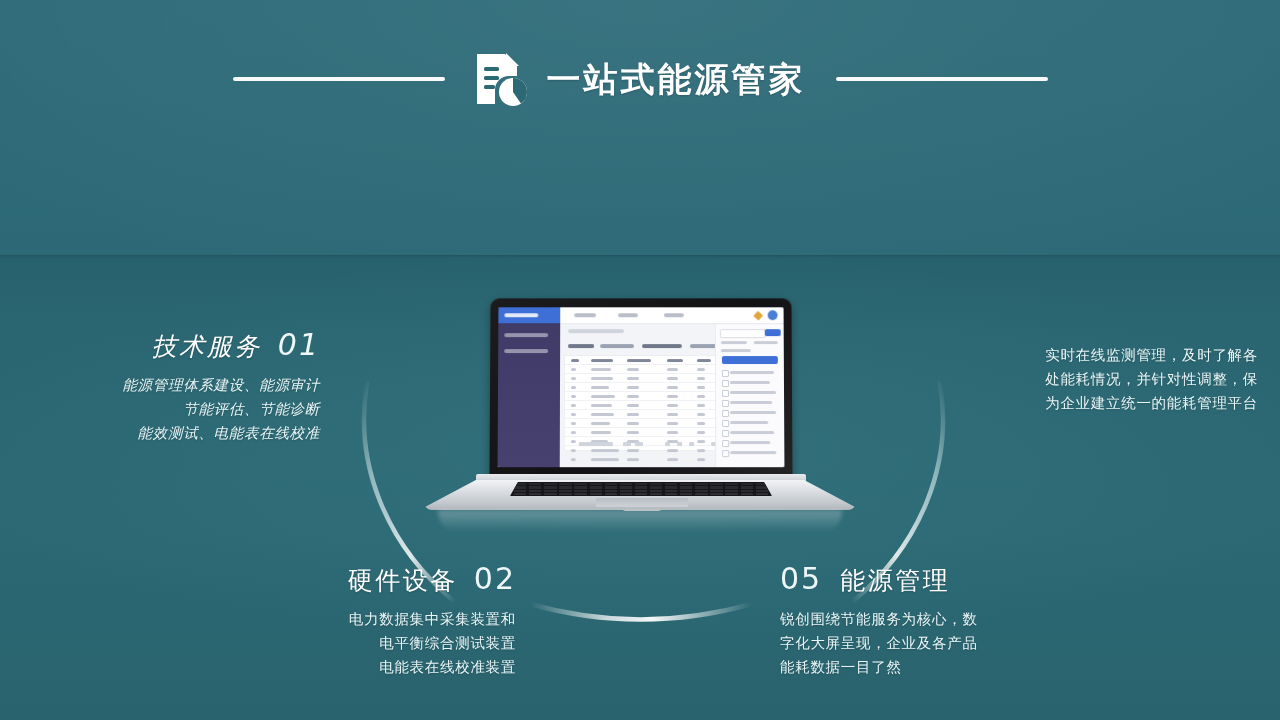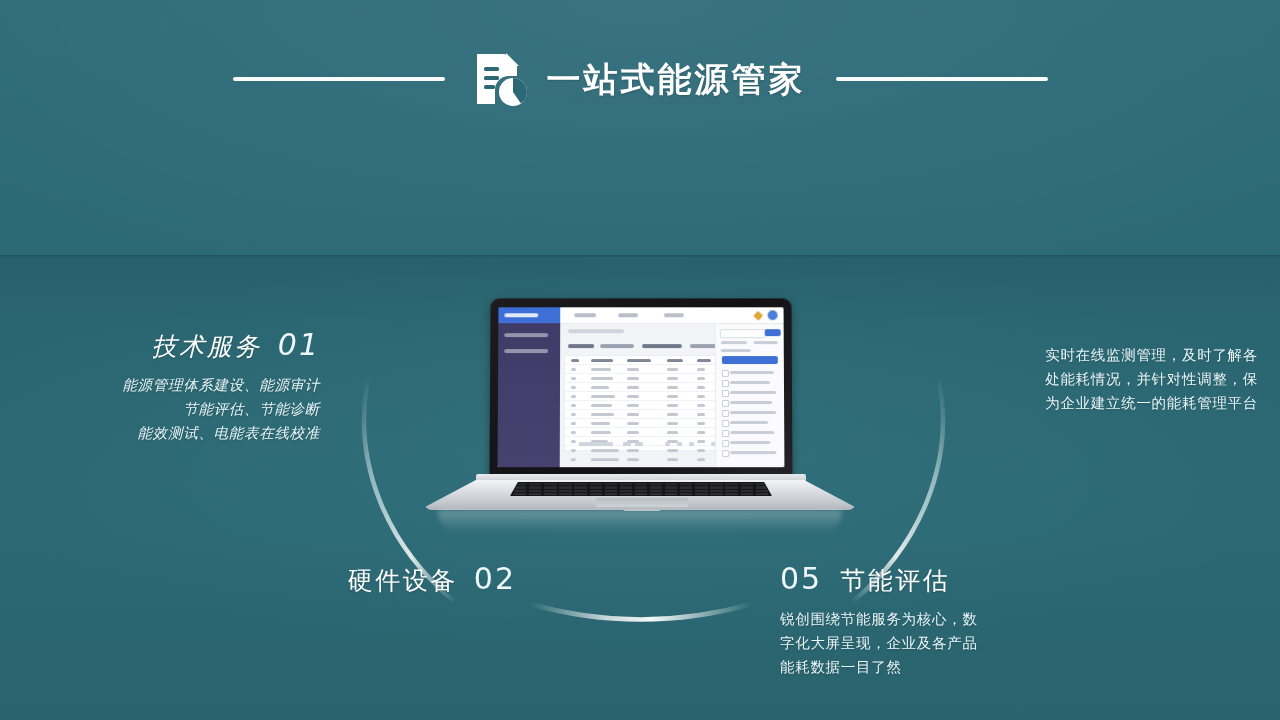--- a/index.html
+++ b/index.html
@@ -726,25 +726,28 @@
     <div class="blk-body">实时在线监测管理，及时了解各
 处能耗情况，并针对性调整，保
 为企业建立统一的能耗管理平台</div>
   </div>
 
   <div class="block b02">
     <div class="blk-head">
       <span class="blk-title">硬件设备</span>
       <span class="blk-num">02</span>
     </div>
+    <div class="blk-body">电力数据集中采集装置和
+电平衡综合测试装置
+电能表在线校准装置</div>
   </div>
 
   <div class="block b03">
     <div class="blk-head">
       <span class="blk-num">05</span>
-      <span class="blk-title">节能评估</span>
+      <span class="blk-title">能源管理</span>
     </div>
     <div class="blk-body">锐创围绕节能服务为核心，数
 字化大屏呈现，企业及各产品
 能耗数据一目了然</div>
   </div>
 
 </div>
 
 </body></html>

